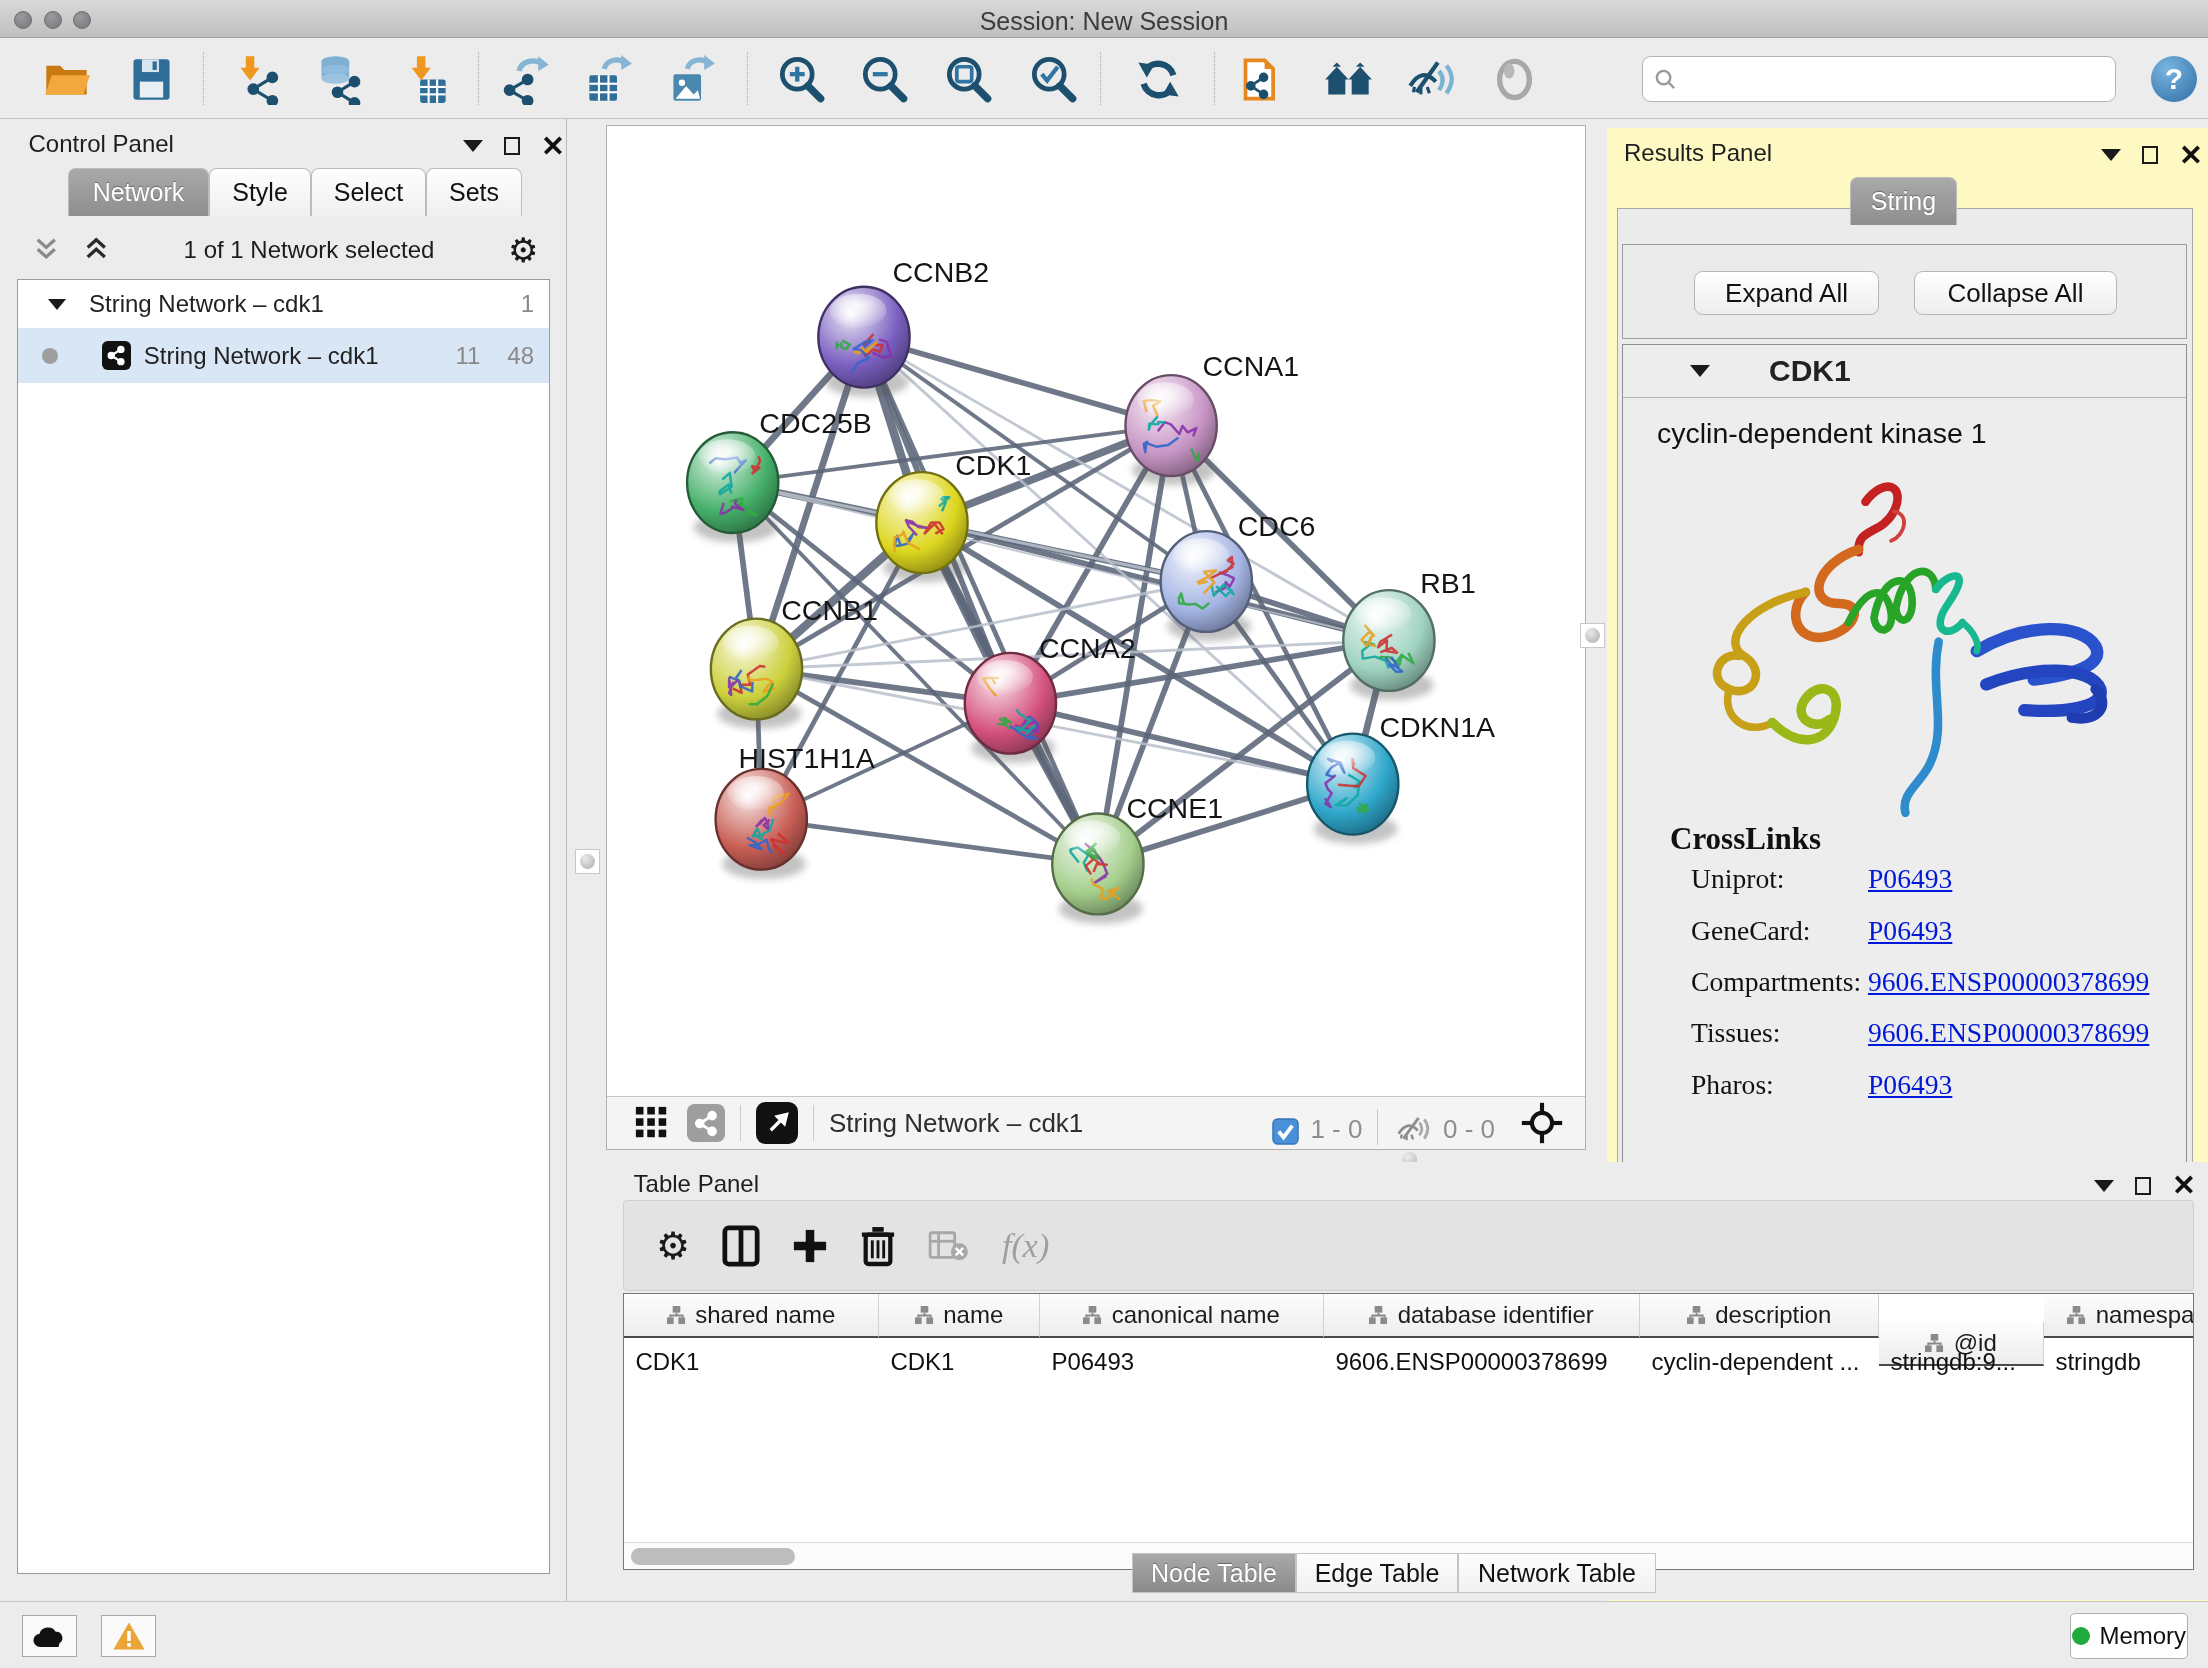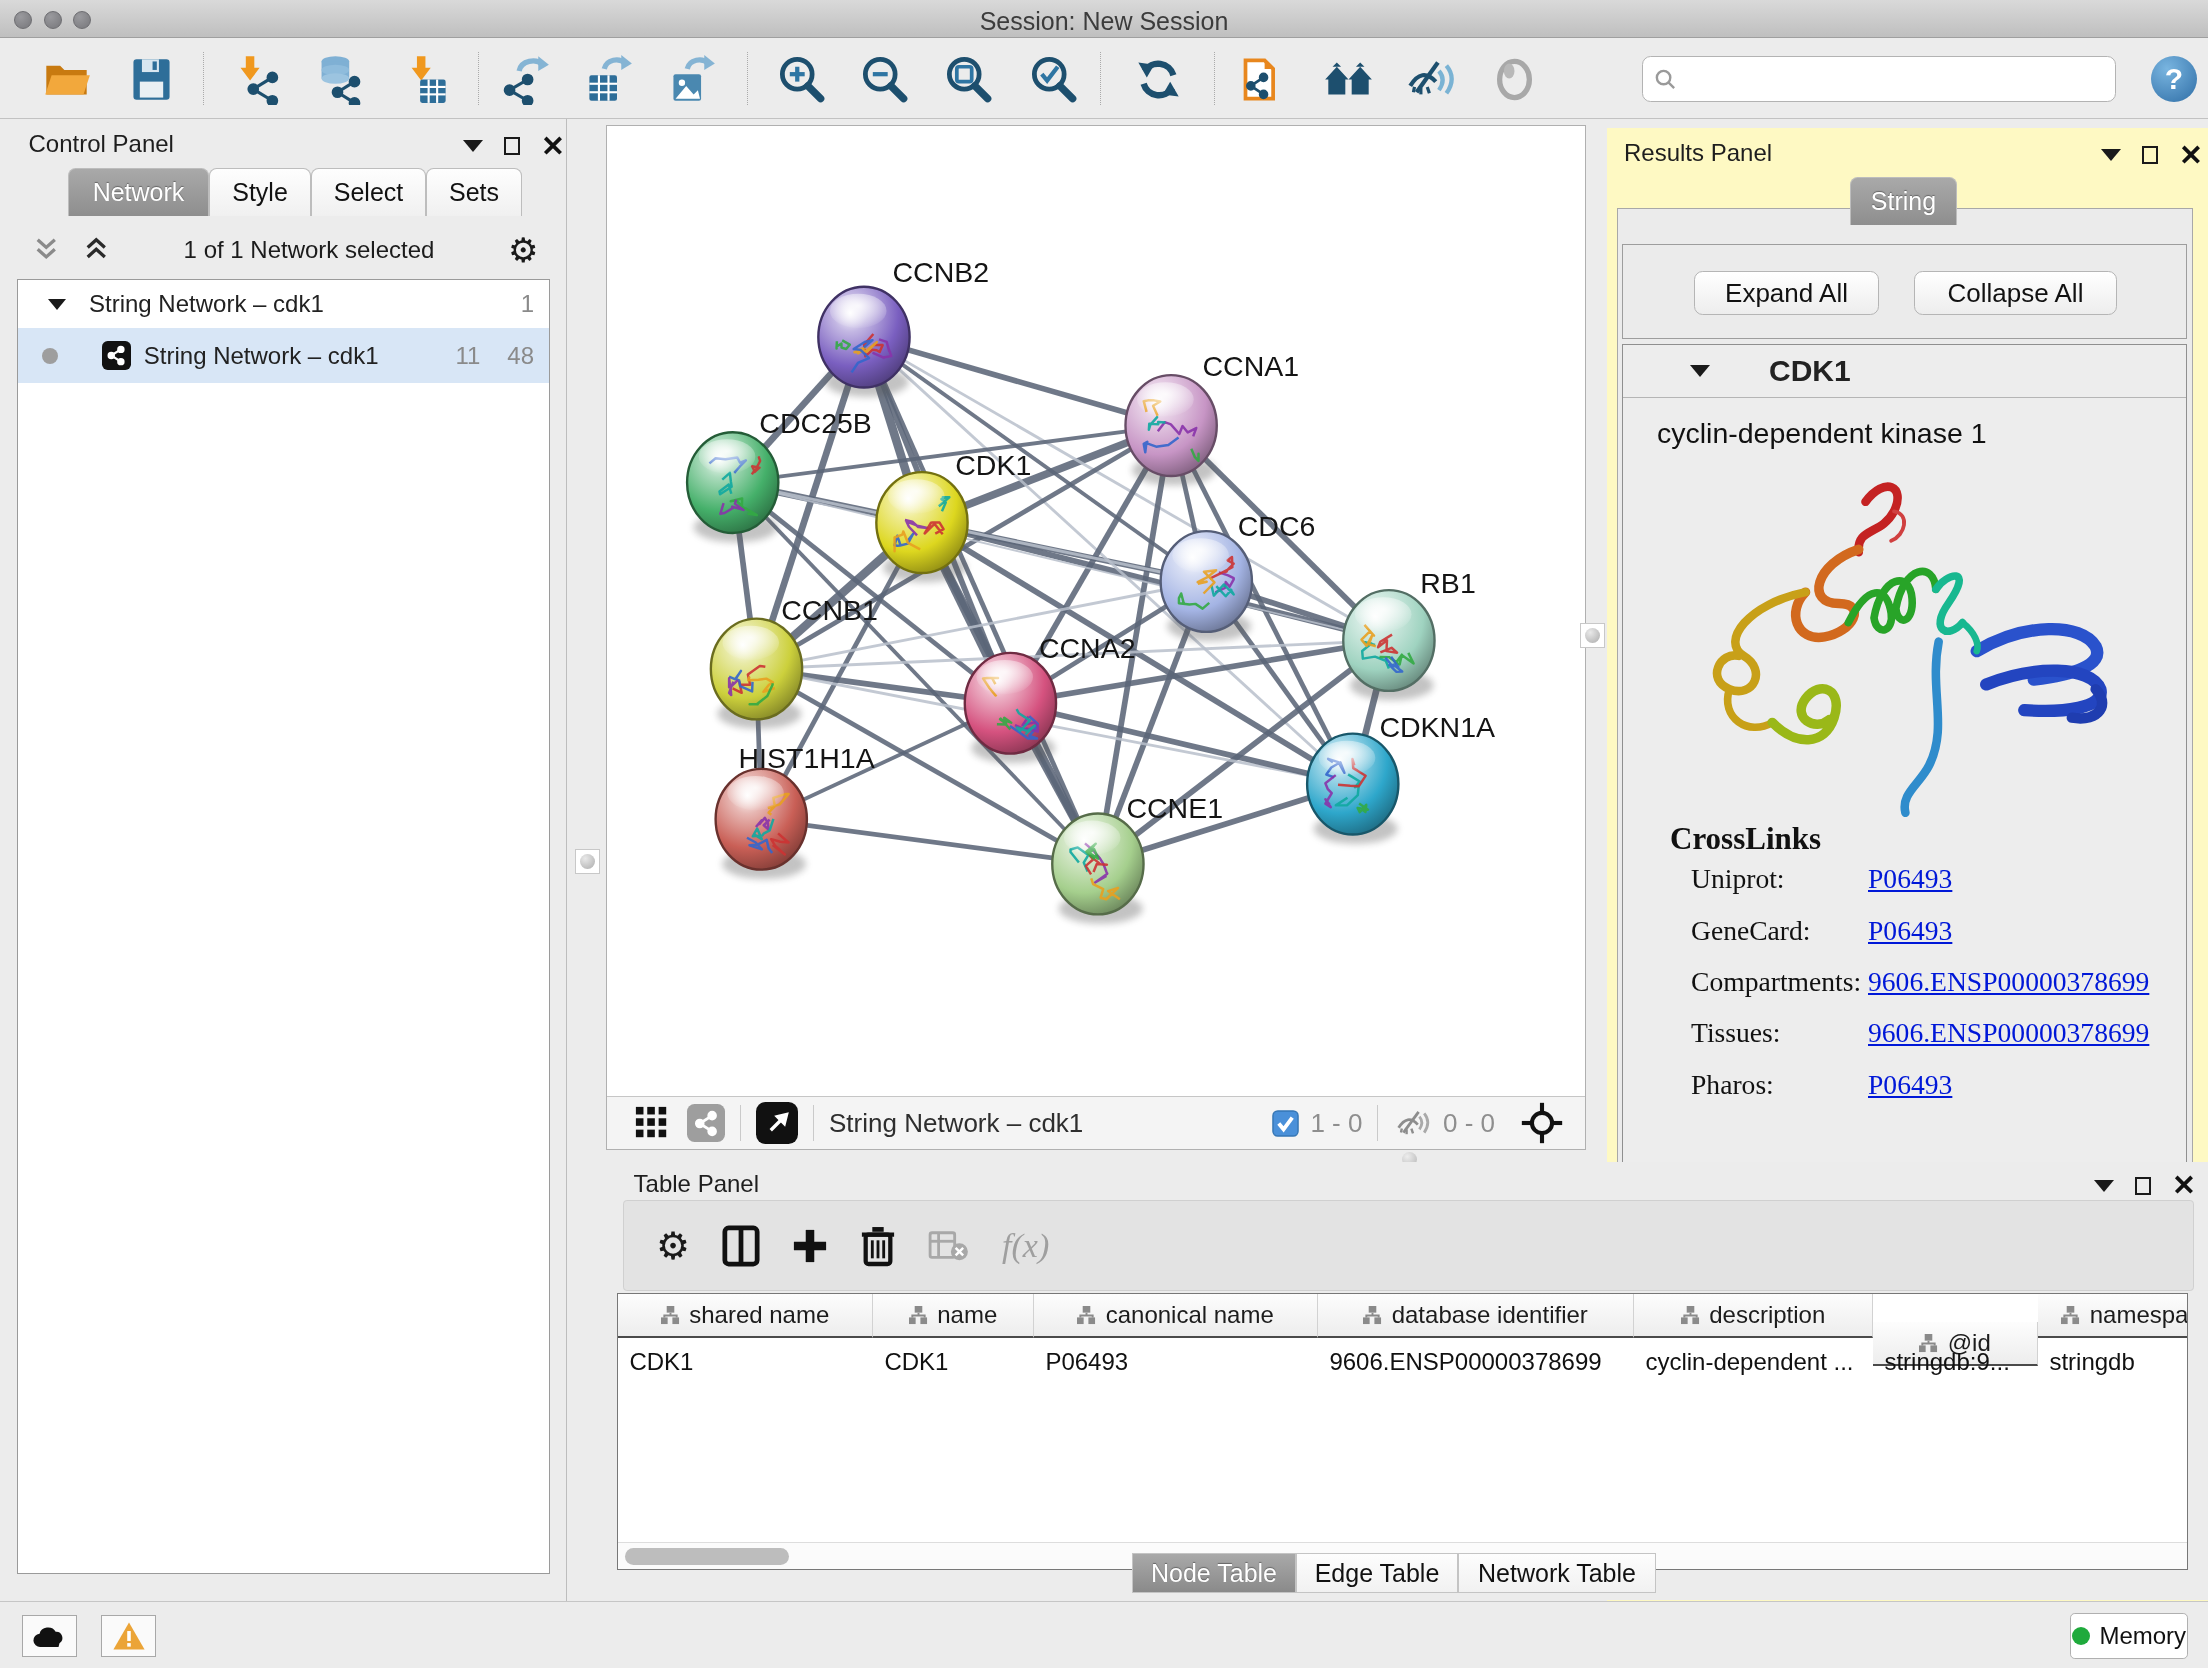--- a/index.html
+++ b/index.html
@@ -77,21 +77,21 @@
     display:flex;align-items:center;}
   .xl{font-family:"Liberation Serif",serif;}
   .xl-head{font-size:31px;font-weight:bold;color:#111;}
   .xl-row{position:absolute;font-size:27.6px;color:#111;}
   .xl-row a{color:#0018d8;text-decoration:underline;cursor:pointer;}
   
   .tpanel{position:absolute;left:606px;top:1162px;width:1603px;height:438px;background:#ececec;}
   .ttoolbox{position:absolute;left:17px;top:38px;width:1571px;height:91px;background:#e3e3e3;
     border:1px solid #d0d0d0;border-radius:3.8px;display:flex;align-items:center;gap:32px;
     padding-left:32px;}
-  .tblbox{position:absolute;left:11px;top:131px;width:1571px;height:277px;background:#fff;
+  .tblbox{position:absolute;left:17px;top:131px;width:1571px;height:277px;background:#fff;
     border:1.9px solid #777;overflow:hidden;}
   .thead{position:absolute;left:0;top:0;height:44px;background:linear-gradient(#fdfdfd,#ededed);
     border-bottom:2.9px solid #4a4a4a;display:flex;align-items:center;justify-content:center;
     font-size:24px;color:#1c1c1c;gap:9.5px;border-right:1.9px solid #d2d2d2;}
   .tcell{position:absolute;top:47px;height:42px;font-size:24px;color:#111;display:flex;
     align-items:center;padding-left:11.4px;overflow:hidden;white-space:nowrap;}
   .hscroll{position:absolute;left:0;bottom:0;width:100%;height:27px;background:#fbfbfb;
     border-top:1px solid #ddd;}
   .hthumb{position:absolute;left:6.7px;top:4.8px;width:164px;height:17px;border-radius:8.6px;background:#bdbdbd;cursor:pointer;}
   
@@ -683,21 +683,21 @@
       <span class="shareic" style="width:42px;height:42px;background:#111;border-radius:9.5px">
         <svg width="27" height="27" viewBox="0 0 48 48">
             <g stroke="#fff" stroke-width="6" fill="#fff">
               <line x1="12" y1="36" x2="32" y2="16"></line>
               <polygon points="24,12 40,8 36,24"></polygon>
             </g>
           </svg>
       </span>
       <span class="ntsep"></span>
       <span style="font-size:26px;color:#2e2e2e">String Network – cdk1</span>
-      <span style="margin-left:auto;display:flex;align-items:center;">
+      <span style="margin-left:auto;display:flex;align-items:flex-end;">
         <svg width="27" height="27" viewBox="0 0 28 28">
             <rect x="1" y="1" width="26" height="26" rx="5" fill="#4a90d9" stroke="#3576b5" stroke-width="1.5"></rect>
             <polyline points="7,14 12,20 21,8" fill="none" stroke="#fff" stroke-width="4"></polyline>
           </svg>
         <span class="ntcount" style="margin-left:11.4px">1 - 0</span>
         <span class="ntsep"></span>
         <svg width="40" height="32" viewBox="0 0 48 40">
             <path d="M6 26 Q17 8 30 22" fill="none" stroke="#8d8d8d" stroke-width="3.5"></path>
             <g stroke="#8d8d8d" stroke-width="3">
               <line x1="10" y1="27" x2="9" y2="32"></line>

